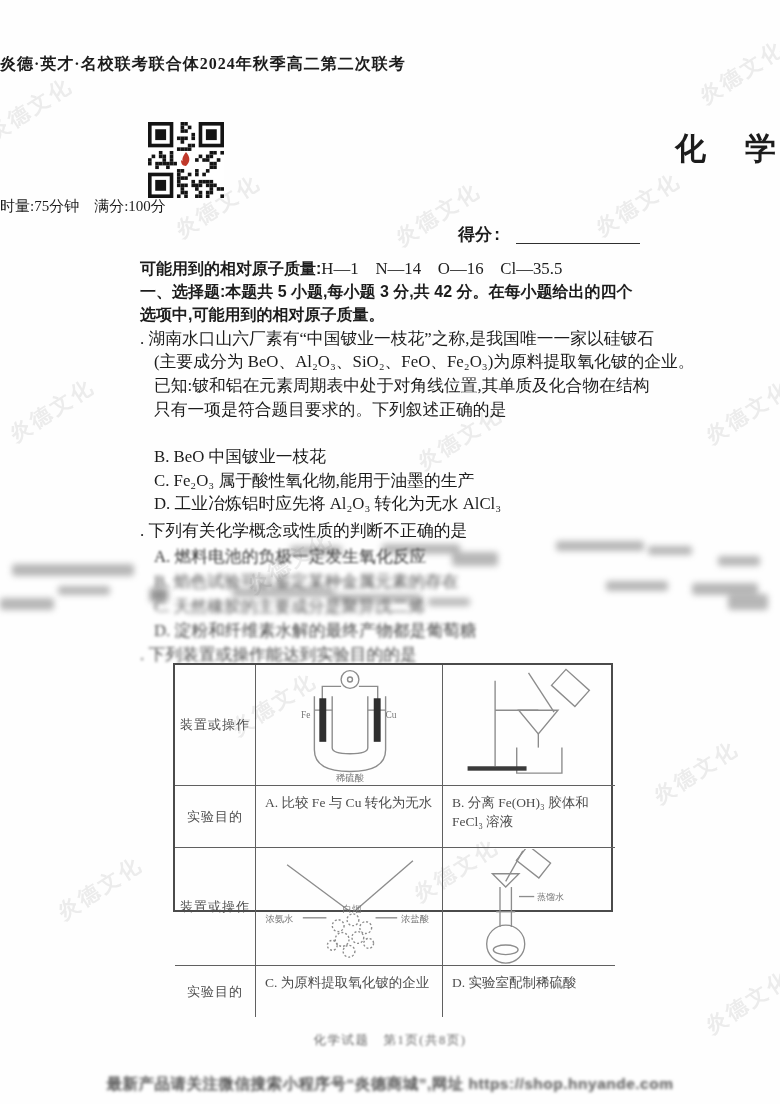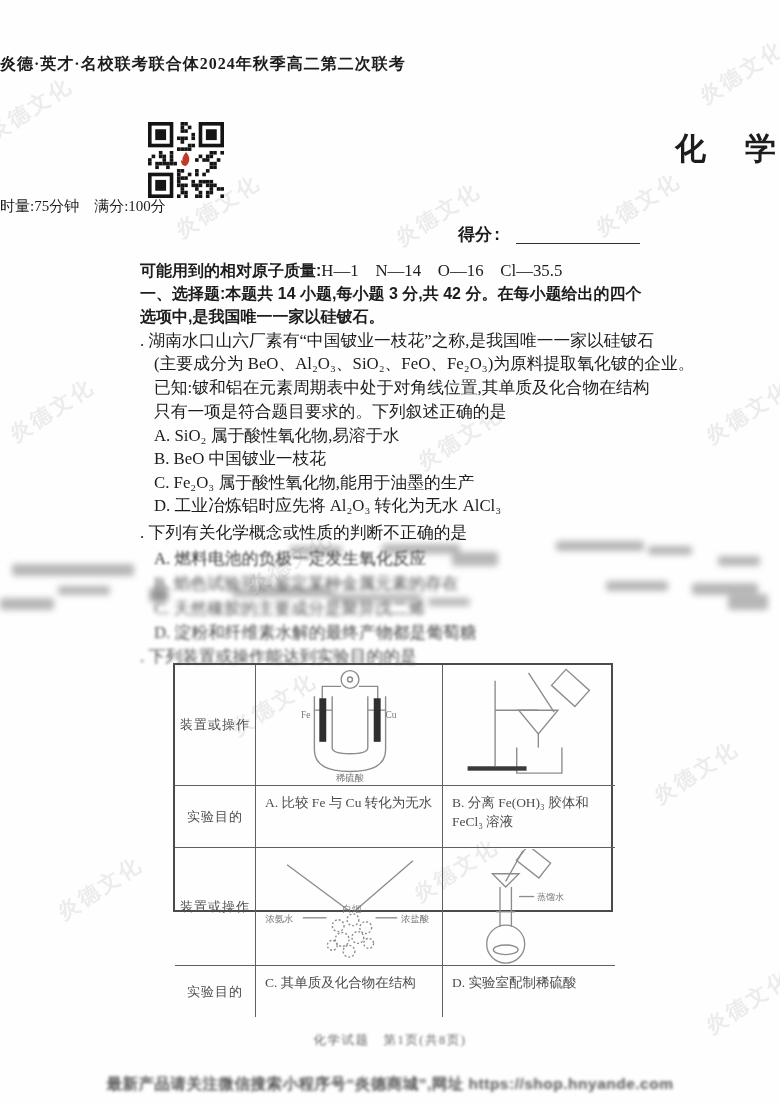--- a/index.html
+++ b/index.html
@@ -19,21 +19,21 @@
        font-size:16px;font-weight:800;letter-spacing:1px;}
   .subject{position:absolute;top:114px;left:0;width:100%;text-align:right;
        font-size:31px;font-weight:700;letter-spacing:4px;margin-top:14px;}
   .meta{position:absolute;top:197px;left:0;width:100%;text-align:left;font-size:15px;}
   .score{position:absolute;top:223px;left:458px;font-size:17px;font-weight:700;
        font-family:Liberation Mono, monospace;}
   .score-line{position:absolute;top:224px;left:516px;width:124px;height:19px;
        border-bottom:1.4px solid #2f2f2f;}
   .qr{position:absolute;left:148px;top:122px;width:76px;height:76px;}
   
-  .line{position:absolute;left:140px;width:525px;font-size:16.8px;white-space:nowrap;line-height:26px;}
+  .line{position:absolute;left:140px;width:525px;font-size:16.8px;white-space:nowrap;line-height:21px;}
   .bold{font-family:"Liberation Sans","DejaVu Sans",sans-serif;font-weight:700;font-size:16px;}
   .ind{padding-left:14px;}
   .blurA{filter:blur(1.1px);color:#383838;}
   .blurB{filter:blur(1.9px);color:#4c4c4c;}
   .blurC{filter:blur(2.1px);color:#565656;}
   .blurD{filter:blur(1.6px);color:#474747;}
   .blurS{filter:blur(1.8px);color:#4a4a4a;}
   
   .q3table{position:absolute;left:173px;top:663px;width:440px;height:249px;
       display:grid;grid-template-columns:80px 187px 173px;grid-template-rows:120px 62px 118px 52px;
@@ -198,28 +198,27 @@
       <path d="M38 30 c4 5 5 9 0 14 c-6 -4.5 -3.5 -9.5 0 -14 Z M33 38 c2 2 4 3 5 6 c-4 0 -5 -3 -5 -6 Z" fill="#c0392b"></path>
     </svg>
 
   <div class="subject">化　学</div>
   <div class="meta">时量:75分钟　满分:100分</div>
 
   <div class="score">得分:</div>
   <div class="score-line"></div>
 
   <div class="line" style="top:258px"><span class="bold">可能用到的相对原子质量:</span><span>H—1　N—14　O—16　Cl—35.5</span></div>
-  <div class="line bold" style="top:281px">一、选择题:本题共 14 小题,每小题 3 分,共 42 分。在每小题给出的四个</div>
-  <div class="line bold" style="top:304px">选项中,是我国唯一一家以硅铍石。</div>
+  <div class="line bold" style="top:281px">一、选择题:本题共 5 小题,每小题 3 分,共 42 分。在每小题给出的四个</div>
+  <div class="line bold" style="top:304px">选项中,可能用到的相对原子质量。</div>
 
   <div class="line" style="top:328px">. 湖南水口山六厂素有“中国铍业一枝花”之称,是我国唯一一家以硅铍石</div>
   <div class="line ind" style="top:351px">(主要成分为 BeO、Al₂O₃、SiO₂、FeO、Fe₂O₃)为原料提取氧化铍的企业。</div>
   <div class="line ind" style="top:375px">已知:铍和铝在元素周期表中处于对角线位置,其单质及化合物在结构</div>
   <div class="line ind" style="top:399px">只有一项是符合题目要求的。下列叙述正确的是</div>
-  <div class="line ind" style="top:423px">A. SiO₂ 属于酸性氧化物,易溶于水</div>
   <div class="line ind" style="top:446px">B. BeO 中国铍业一枝花</div>
   <div class="line ind" style="top:470px">C. Fe₂O₃ 属于酸性氧化物,能用于油墨的生产</div>
   <div class="line ind" style="top:493px">D. 工业冶炼铝时应先将 Al₂O₃ 转化为无水 AlCl₃</div>
 
   <div class="line" style="top:520px">. 下列有关化学概念或性质的判断不正确的是</div>
   <div class="line ind blurA" style="top:546px">A. 燃料电池的负极一定发生氧化反应</div>
   <div class="line ind blurB" style="top:571px">B. 焰色试验可以鉴定某种金属元素的存在</div>
   <div class="line ind blurC" style="top:596px">C. 天然橡胶的主要成分是聚异戊二烯</div>
   <div class="line ind blurD" style="top:620px">D. 淀粉和纤维素水解的最终产物都是葡萄糖</div>
 
@@ -304,20 +303,20 @@
           <line x1="52" y1="66" x2="72" y2="66"></line>
           <circle cx="62" cy="100" r="20"></circle>
           <ellipse cx="62" cy="106" rx="13" ry="5"></ellipse>
           <line x1="76" y1="50" x2="92" y2="50"></line>
         </g>
         <text x="95" y="54">蒸馏水</text>
       </svg>
     </div>
 
     <div class="rowlab bt">实验目的</div>
-    <div class="purpose bl bt">C. 其单质及化合物在结构</div>
+    <div class="purpose bl bt">C. 为原料提取氧化铍的企业</div>
     <div class="purpose bl bt">D. 实验室配制稀硫酸</div>
   </div>
 
   <div class="foot1">化学试题　第1页(共8页)</div>
   <div class="foot2">最新产品请关注微信搜索小程序号“炎德商城”,网址 https://shop.hnyande.com</div>
 
 </div>
 
 </body></html>

